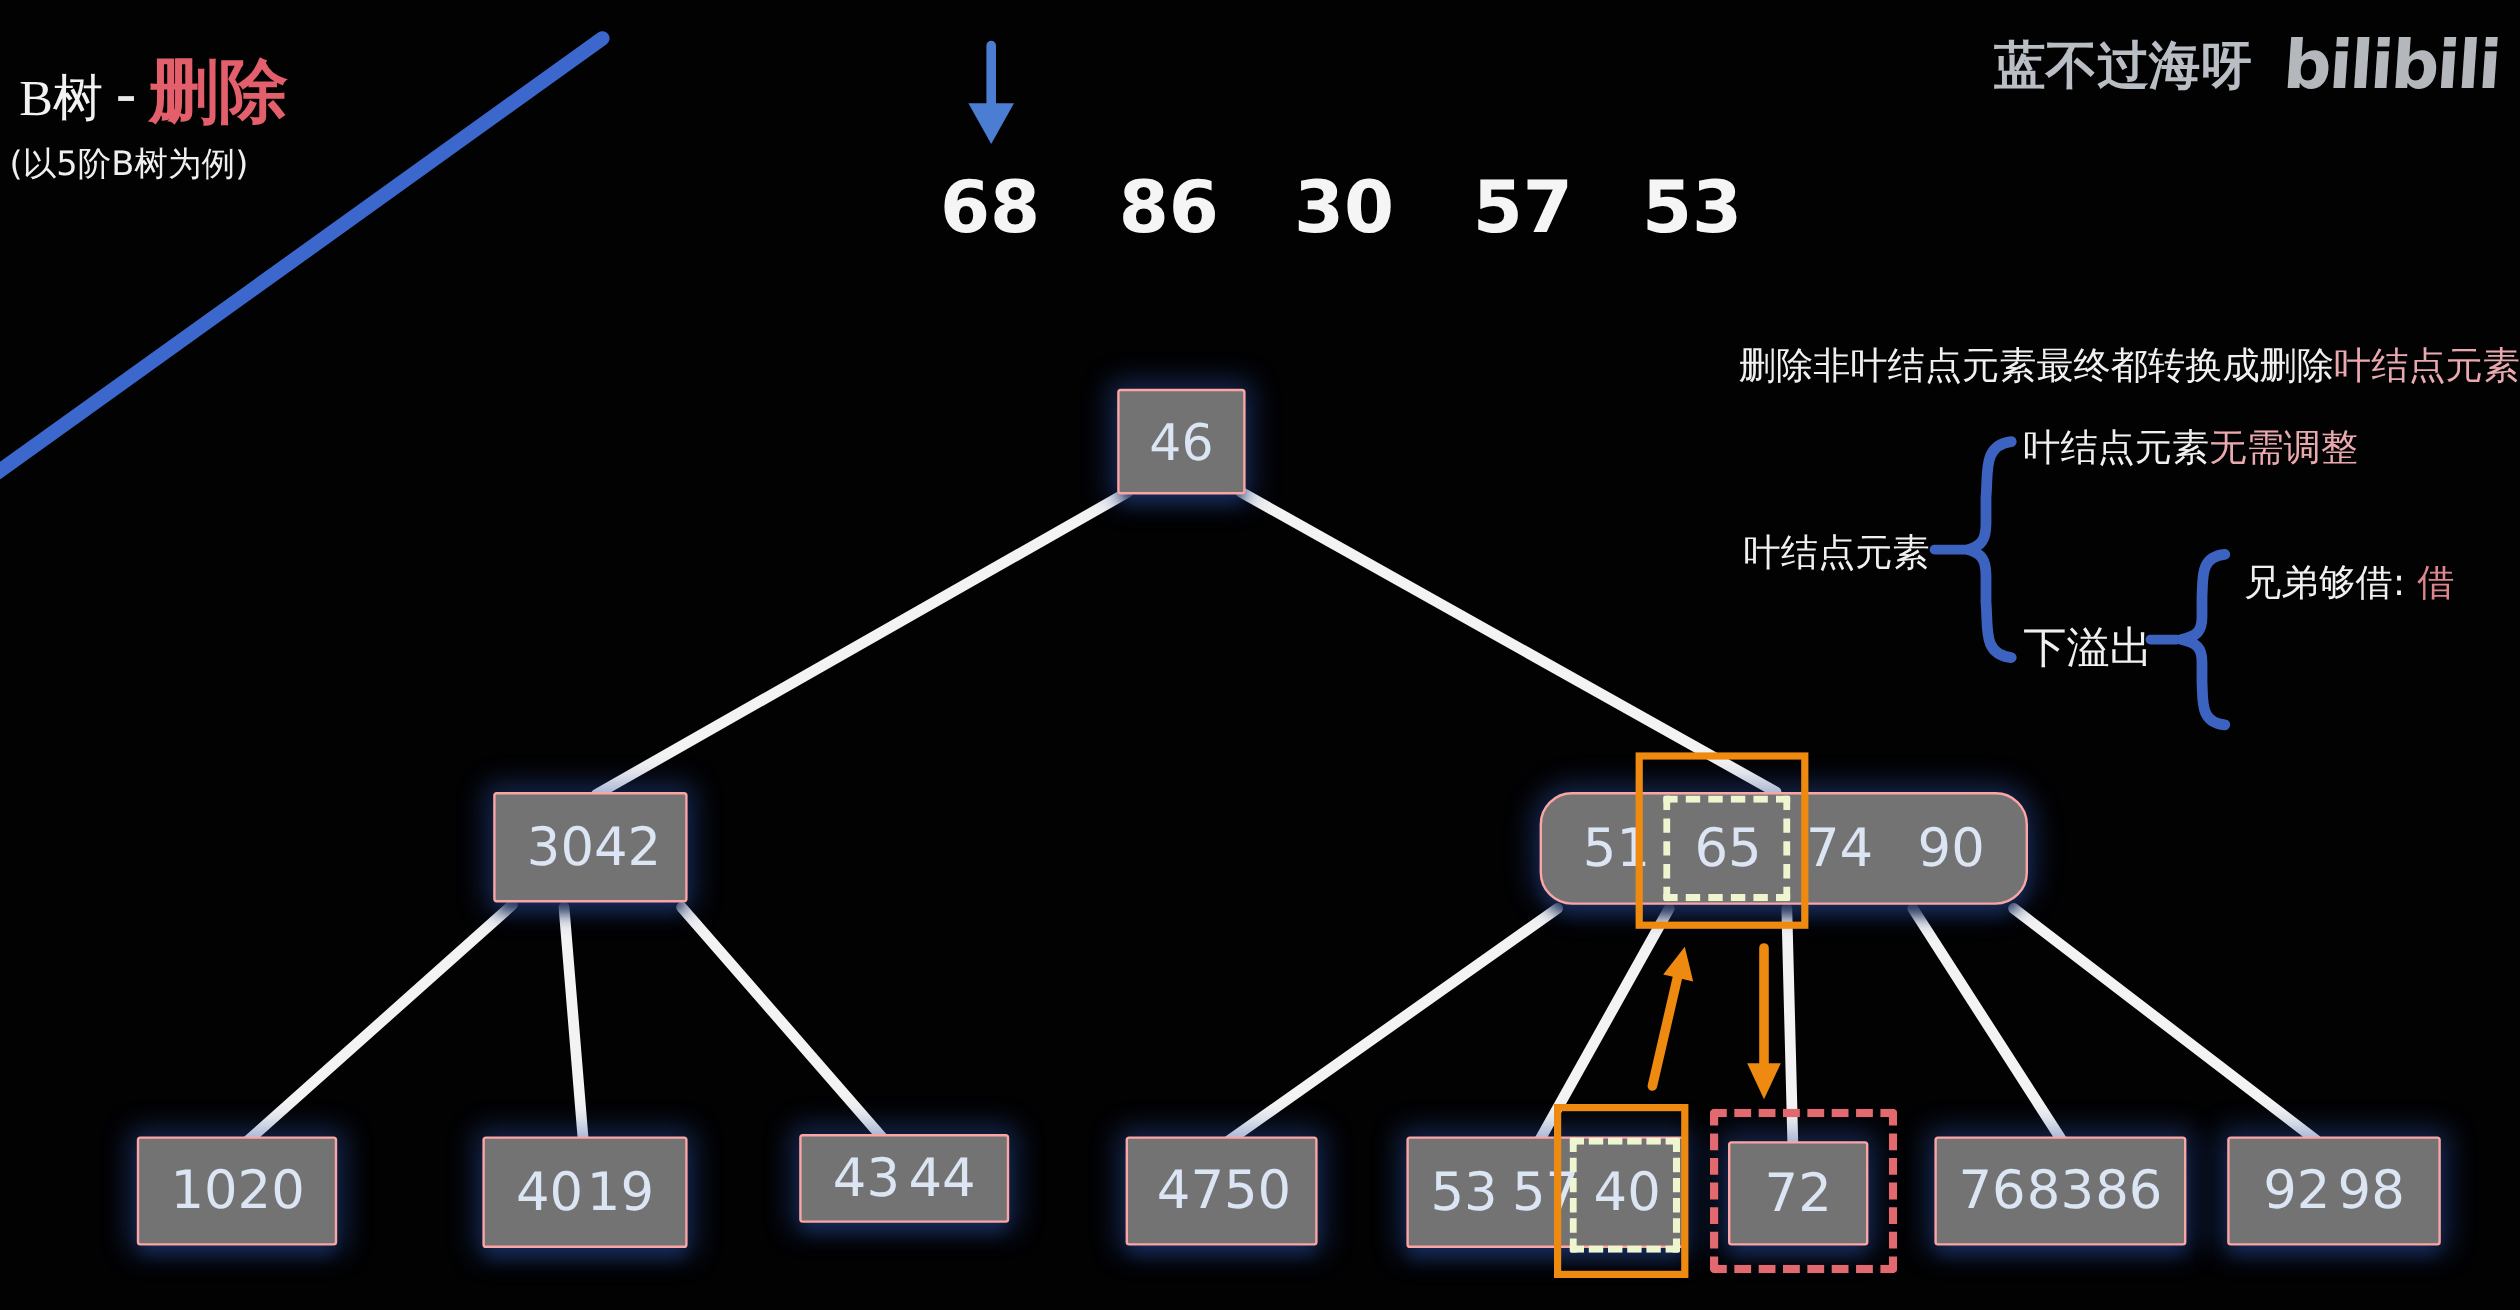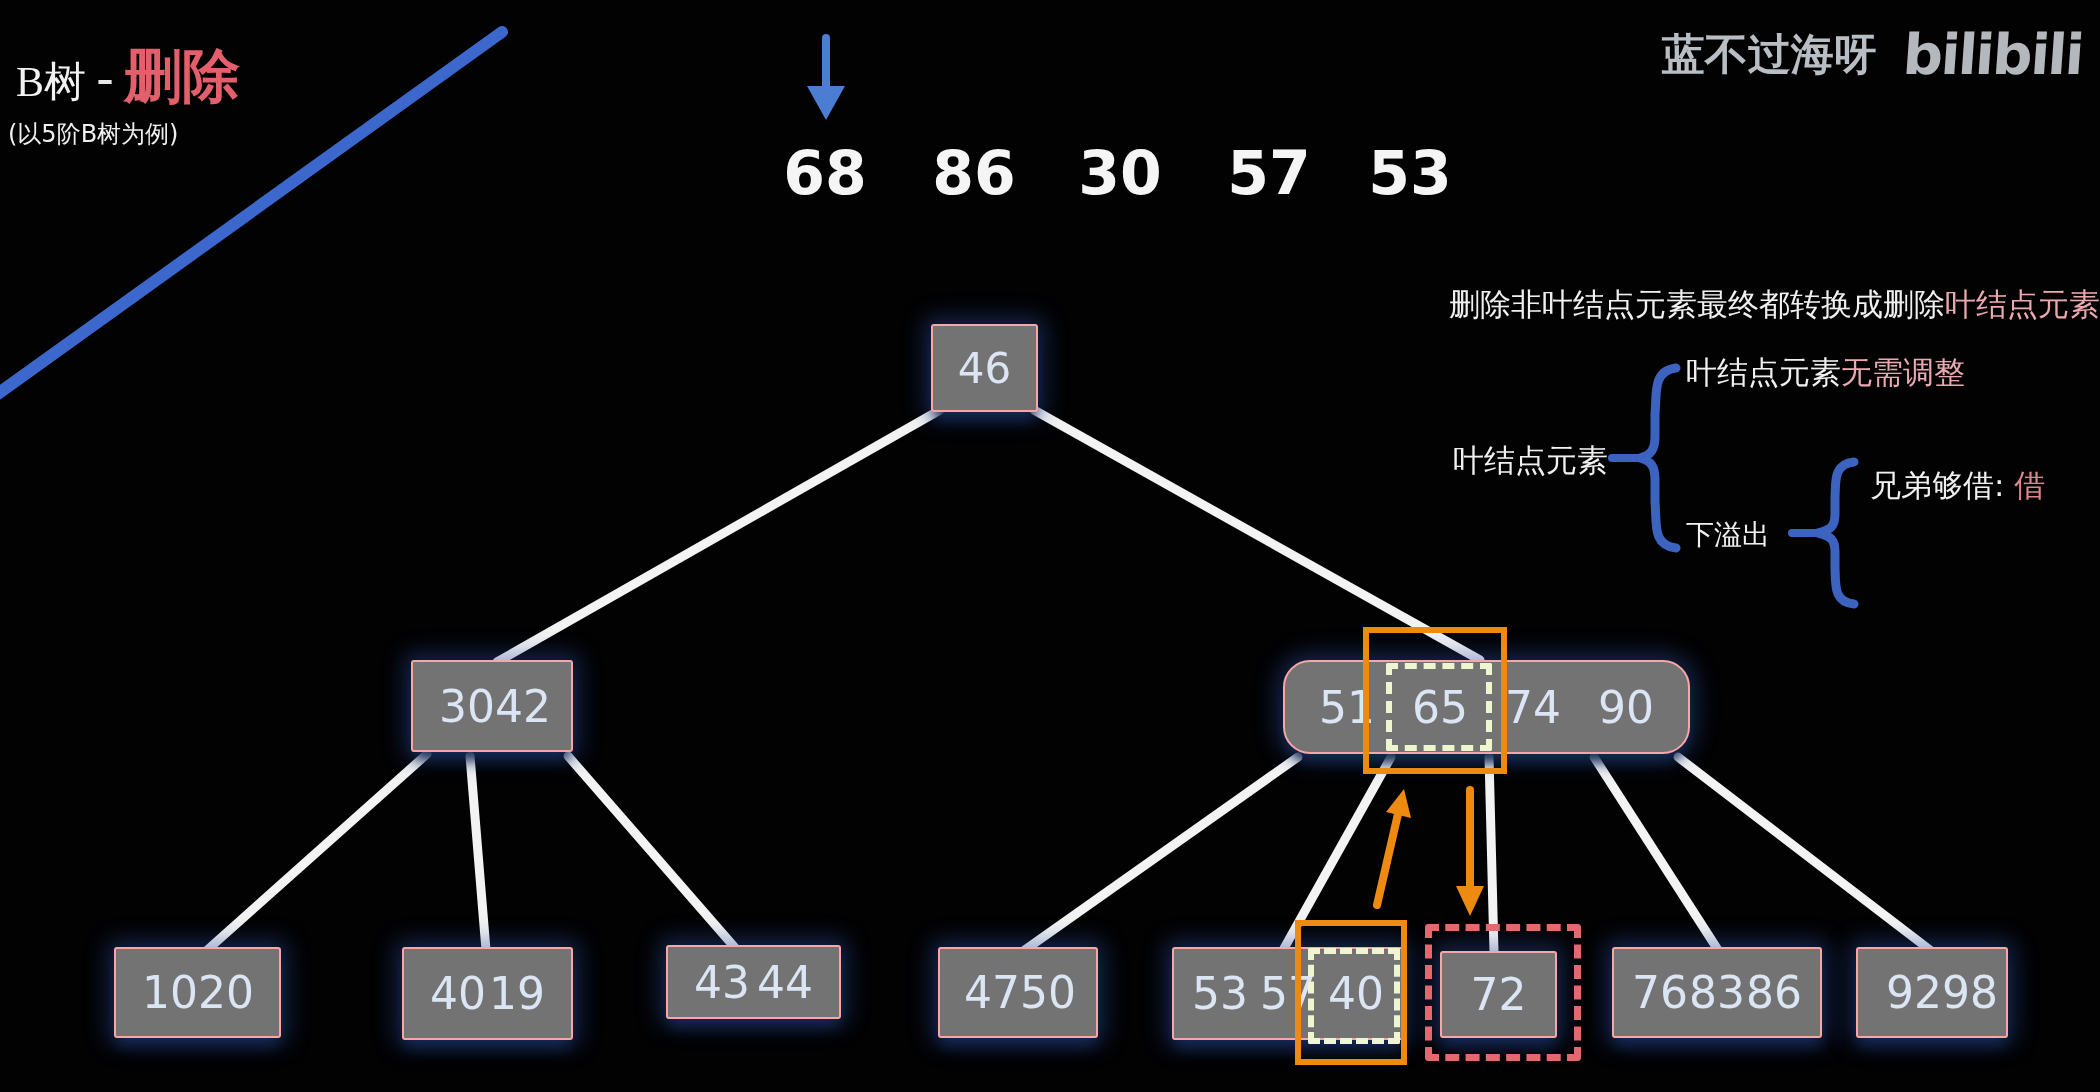--- a/index.html
+++ b/index.html
@@ -8,21 +8,21 @@
     overflow:hidden;font-family:"DejaVu Sans","Liberation Sans",sans-serif;
   }
   svg.layer{position:absolute;left:0;top:0;z-index:1;}
   svg.layer-front{z-index:6;}
 
   
   .title{position:absolute;left:16px;top:38px;z-index:3;white-space:nowrap;}
   .title .b{font-family:"Liberation Serif","DejaVu Serif",serif;font-size:42px;color:#f2f2f2;}
   .title .sep{font-size:50px;color:#e8e8e8;margin:0 10px;}
   .title .accent{font-size:58px;color:#e25f6b;font-weight:bold;}
-  .subtitle{position:absolute;left:8px;top:118px;font-size:24px;color:#efefef;z-index:3;}
+  .subtitle{position:absolute;left:8px;top:118px;font-size:28px;color:#efefef;z-index:3;}
 
   
   .watermark{position:absolute;right:18px;top:22px;z-index:3;display:flex;align-items:center;gap:26px;}
   .watermark .channel{font-size:43px;font-weight:bold;color:#b9bdc4;}
   .watermark .logo{font-size:56px;font-weight:900;color:#b4b8bd;transform:skewX(-4deg);letter-spacing:-2px;}
 
   
   .seq-num{position:absolute;top:138px;width:90px;text-align:center;font-size:60px;font-weight:bold;color:#f5f5f5;z-index:3;}
 
   
@@ -99,21 +99,21 @@
   <span class="seq-num" style="left:1224px;">57</span>
   <span class="seq-num" style="left:1365px;">53</span>
 
   <div class="note" style="left:1449px;top:284px;">
     <span>删除非叶结点元素最终都转换成删除</span><span class="pink">叶结点元素</span>
   </div>
   <div class="note" style="left:1453px;top:440px;">叶结点元素</div>
   <div class="note" style="left:1686px;top:352px;">
     <span>叶结点元素</span><span class="pink">无需调整</span>
   </div>
-  <div class="note" style="left:1686px;top:516px;font-size:28px;">下溢出</div>
+  <div class="note" style="left:1686px;top:516px;font-size:36px;">下溢出</div>
   <div class="note" style="left:1870px;top:465px;">
     <span>兄弟够借:</span>
     <span class="pink2">借</span>
   </div>
 
   <div class="node center" style="left:931px;top:324px;width:107px;height:88px;font-size:42px;">
     <span>46</span>
   </div>
 
   <div class="node" style="left:411px;top:660px;width:162px;height:92px;padding:0 26px;">
@@ -150,21 +150,21 @@
     <span>40</span>
   </div>
   <div class="node center" style="left:1440px;top:951px;width:117px;height:87px;">
     <span>72</span>
   </div>
   <div class="node" style="left:1612px;top:947px;width:210px;height:91px;padding:12px 18px;">
     <span>76</span>
     <span>83</span>
     <span>86</span>
   </div>
-  <div class="node" style="left:1856px;top:947px;width:152px;height:91px;padding:0 28px;">
+  <div class="node" style="left:1856px;top:947px;width:178px;height:91px;padding:0 28px;">
     <span>92</span>
     <span>98</span>
   </div>
 
   <div class="hl hl-orange" style="left:1363px;top:627px;width:144px;height:147px;"></div>
   <div class="hl hl-cream" style="left:1386px;top:663px;width:106px;height:88px;"></div>
   <div class="hl hl-orange" style="left:1295px;top:920px;width:112px;height:145px;"></div>
   <div class="hl hl-cream" style="left:1308px;top:948px;width:92px;height:96px;"></div>
   <div class="hl hl-red" style="left:1425px;top:924px;width:156px;height:137px;"></div>
 

